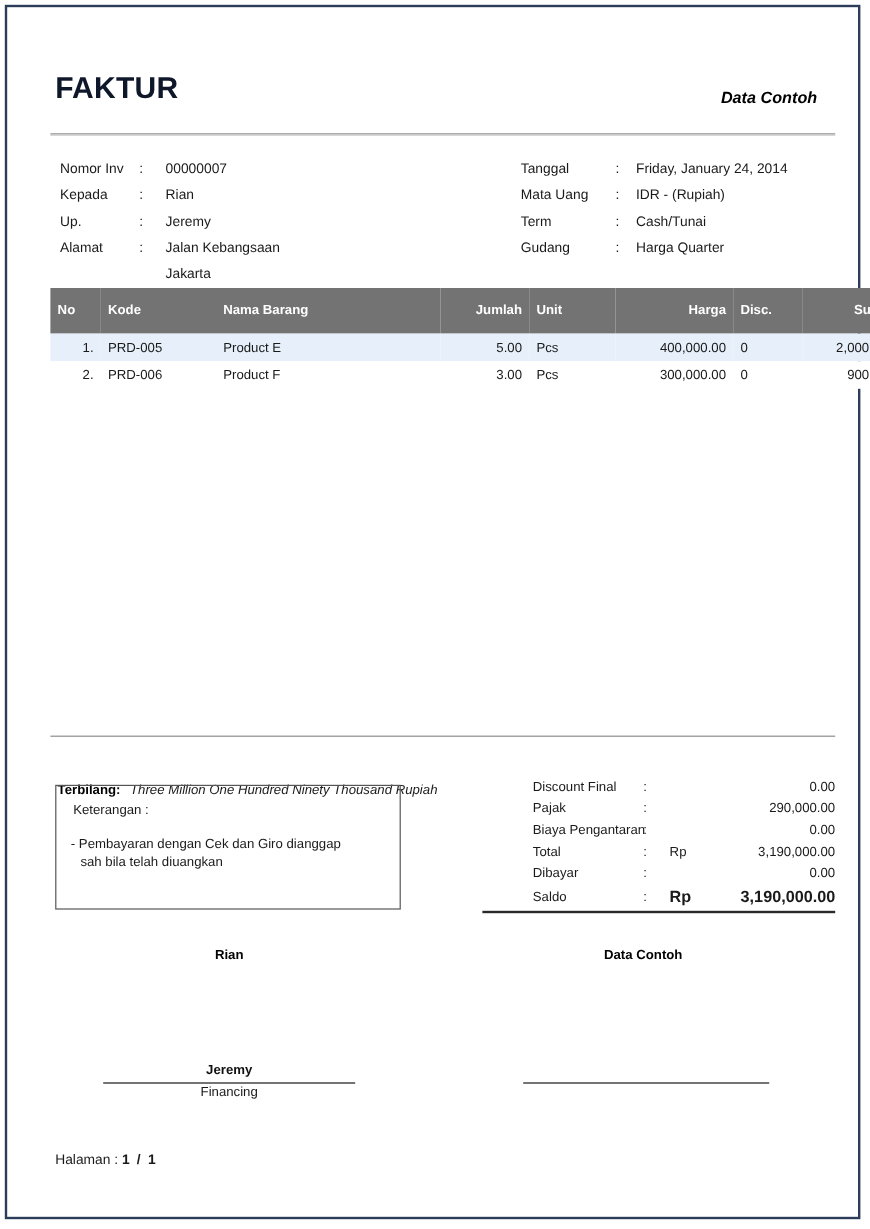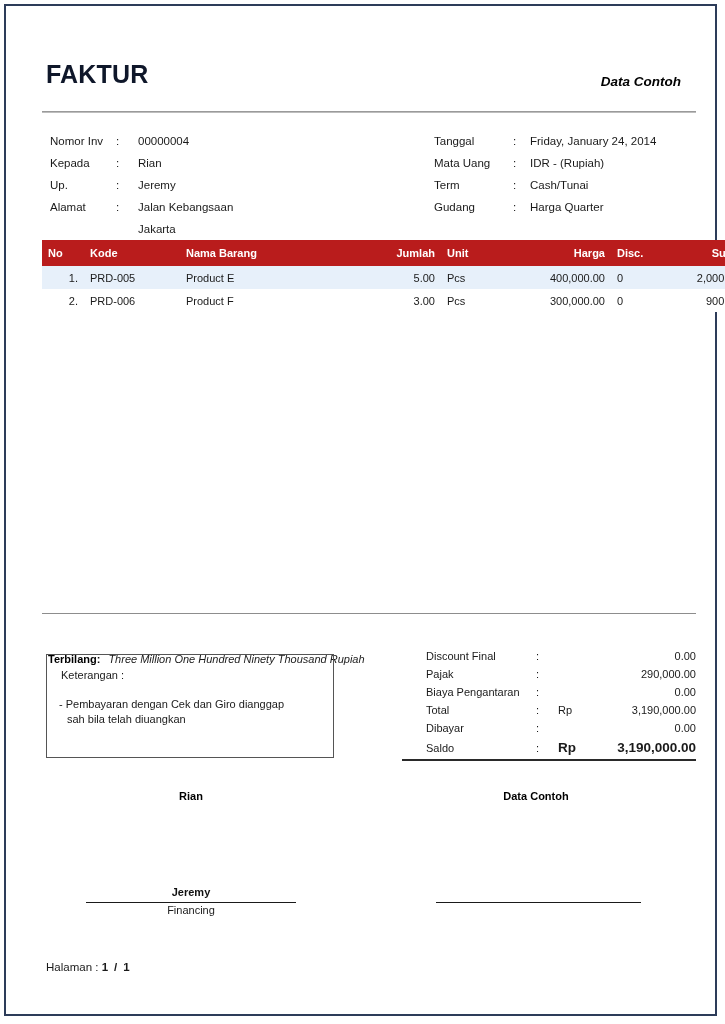--- a/index.html
+++ b/index.html
@@ -92,25 +92,25 @@
   #items-table {
     position: absolute;
     left: 36px;
     top: 234px;
     width: 654px;
     border-collapse: collapse;
     font-size: 11px;
     table-layout: fixed;
   }
   #items-table thead th {
-    background: #b91c1c;
+    background: #737373;
     color: #ffffff;
     font-weight: bold;
     font-size: 11px;
-    height: 26px;
+    height: 38px;
     padding: 0 6px;
     white-space: nowrap;
     border: none;
   }
   #items-table tbody td {
     height: 23px;
     padding: 0 6px;
     white-space: nowrap;
     color: #1a1a1a;
     font-size: 11px;
@@ -183,21 +183,21 @@
     width: 294px;
     font-size: 11px;
     color: #1a1a1a;
   }
   .total-row {
     position: relative;
     height: 18px;
     line-height: 18px;
     white-space: nowrap;
   }
-  .total-label { position: absolute; left: 0; padding-left: 24px; }
+  .total-label { position: absolute; left: 18px; padding-left: 24px; }
   .total-colon { position: absolute; left: 134px; }
   .total-cur   { position: absolute; left: 156px; }
   .total-amt   { position: absolute; right: 0; text-align: right; padding-left: 27px; }
   .total-row.grand { height: 22px; line-height: 22px; }
   .total-row.grand .total-cur,
   .total-row.grand .total-amt {
     font-weight: bold;
     font-size: 13.5px;
   }
   #totals-rule {
@@ -259,21 +259,21 @@
 
     <div id="doc-title">FAKTUR</div>
     <div id="company-name">Data Contoh</div>
 
     <div class="rule-double" style="left:36px; top:105px; width:654px;"></div>
 
     <div id="meta-left" class="meta-block">
       <div class="meta-row">
         <span class="meta-label">Nomor Inv</span>
         <span class="meta-colon">:</span>
-        <span class="meta-value">00000004</span>
+        <span class="meta-value">00000007</span>
       </div>
       <div class="meta-row">
         <span class="meta-label">Kepada</span>
         <span class="meta-colon">:</span>
         <span class="meta-value">Rian</span>
       </div>
       <div class="meta-row">
         <span class="meta-label">Up.</span>
         <span class="meta-colon">:</span>
         <span class="meta-value">Jeremy</span>

